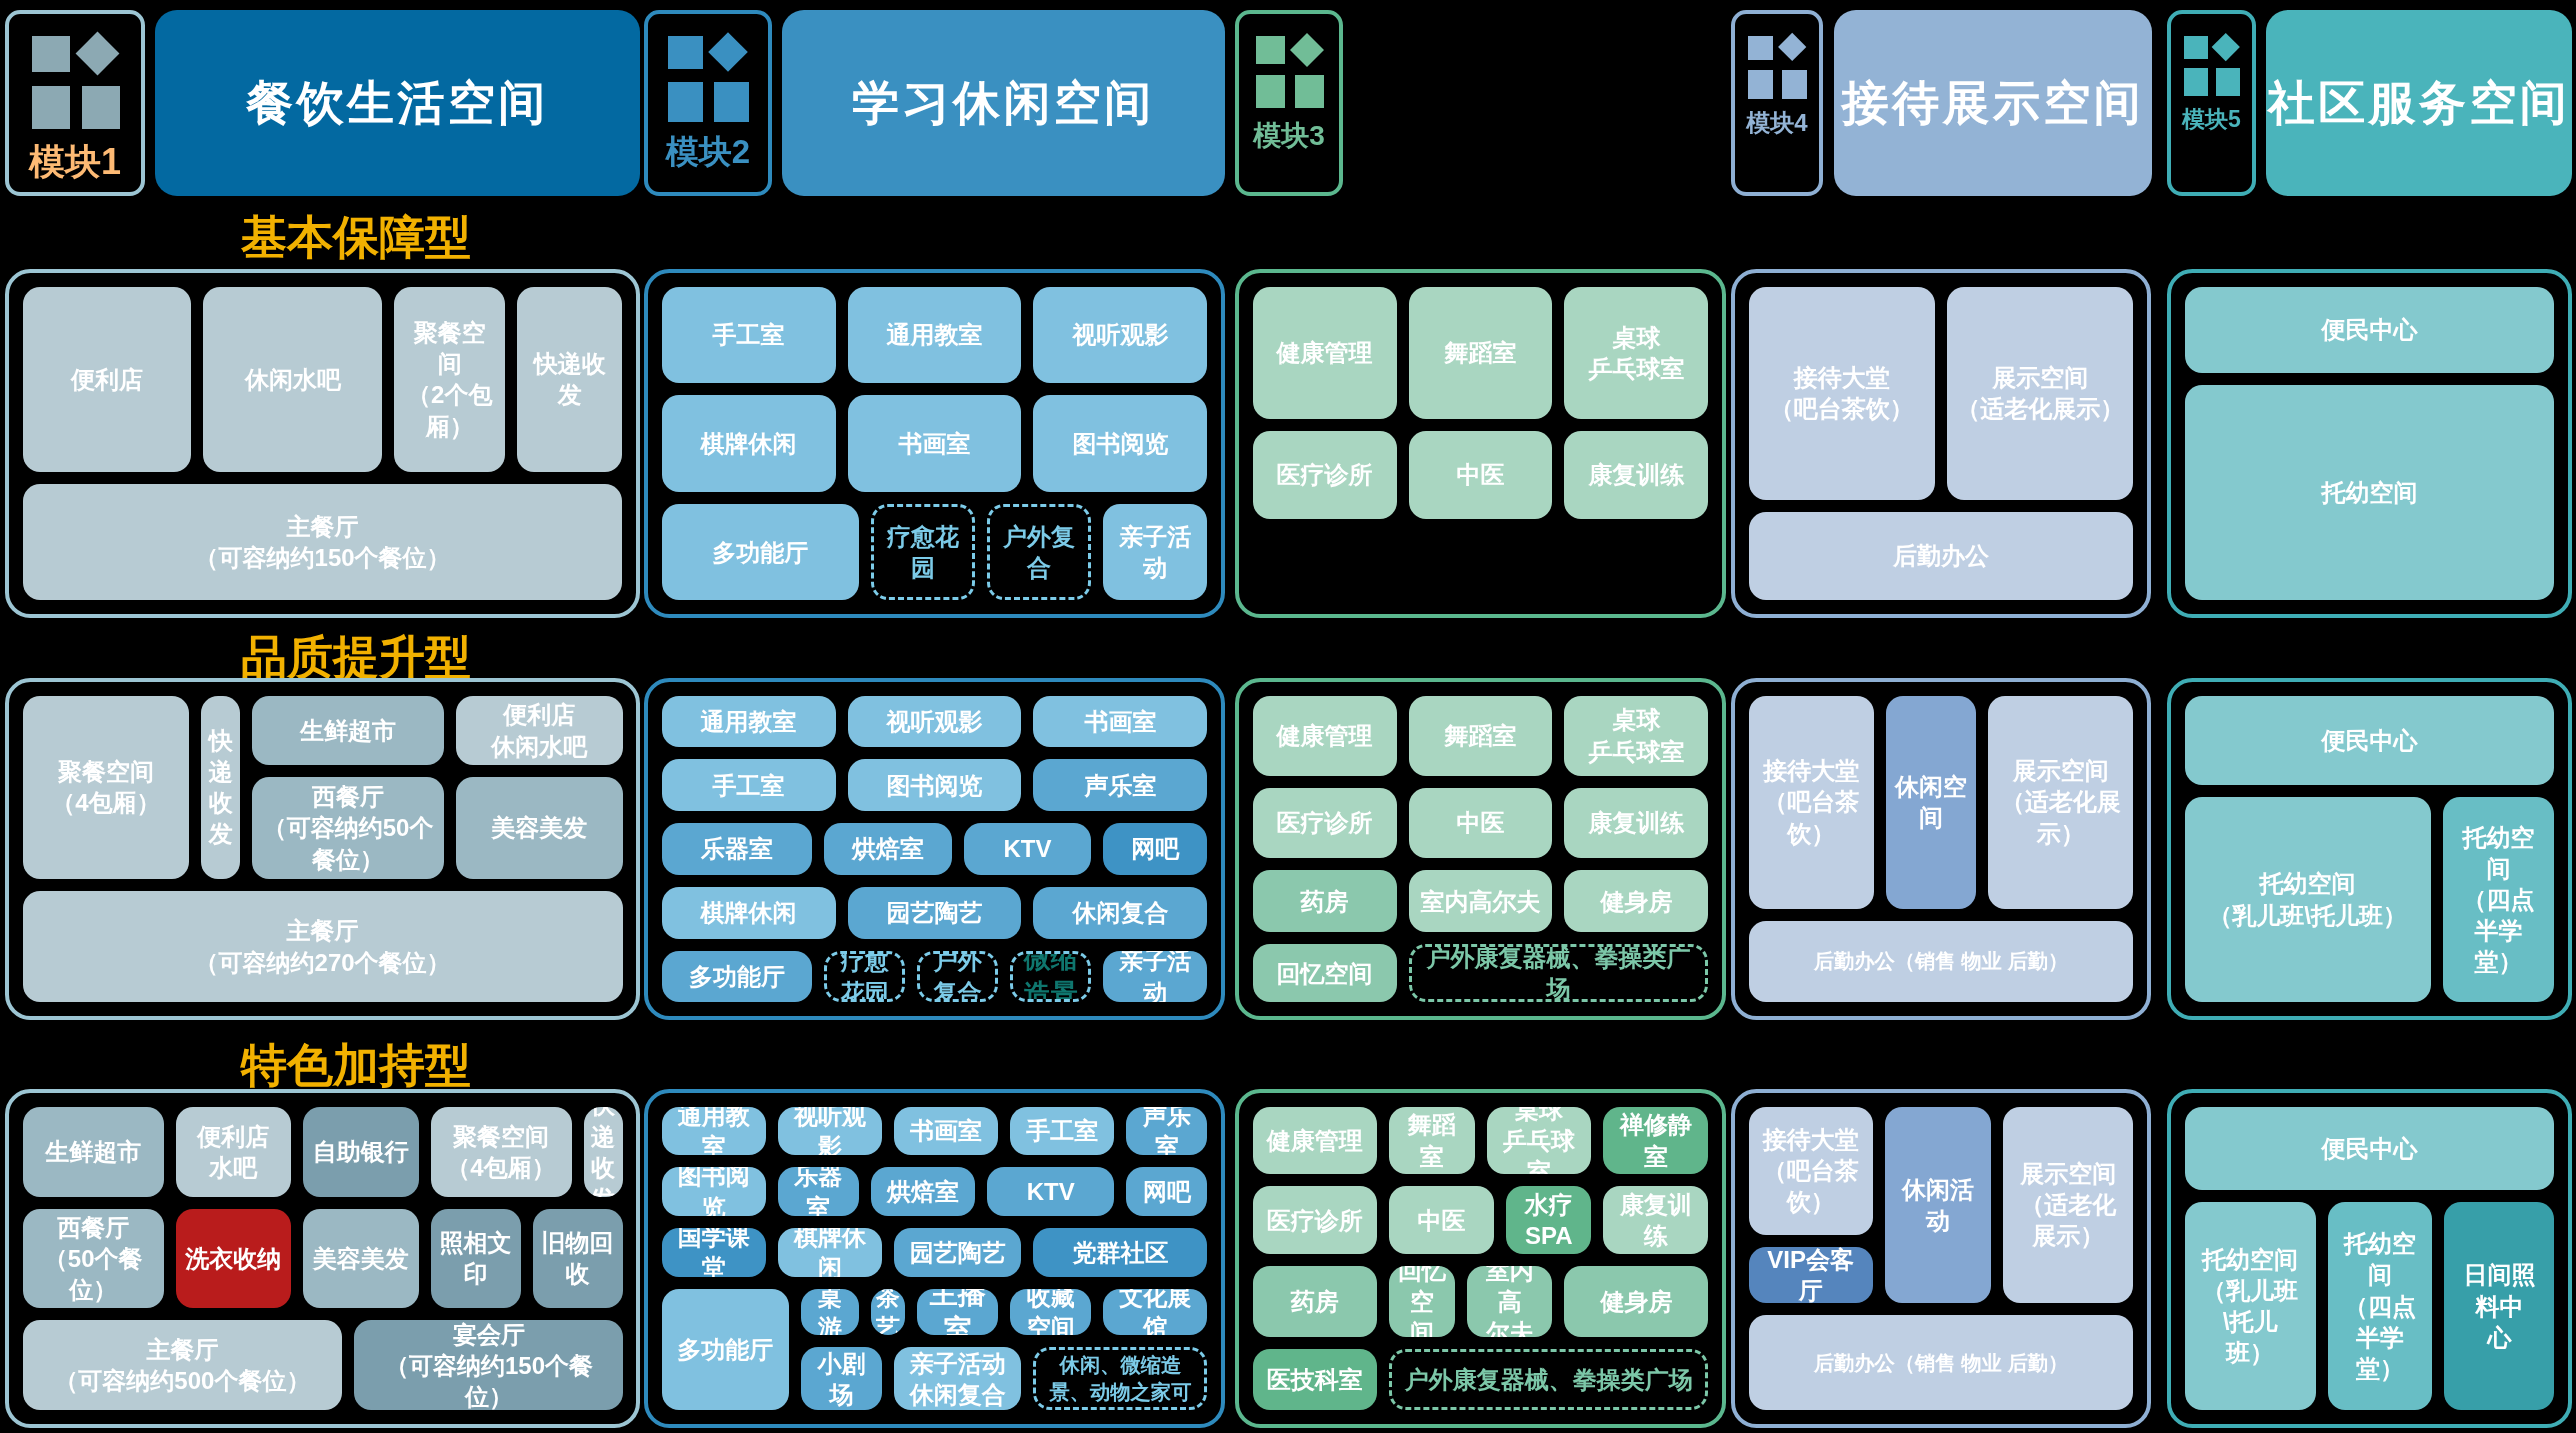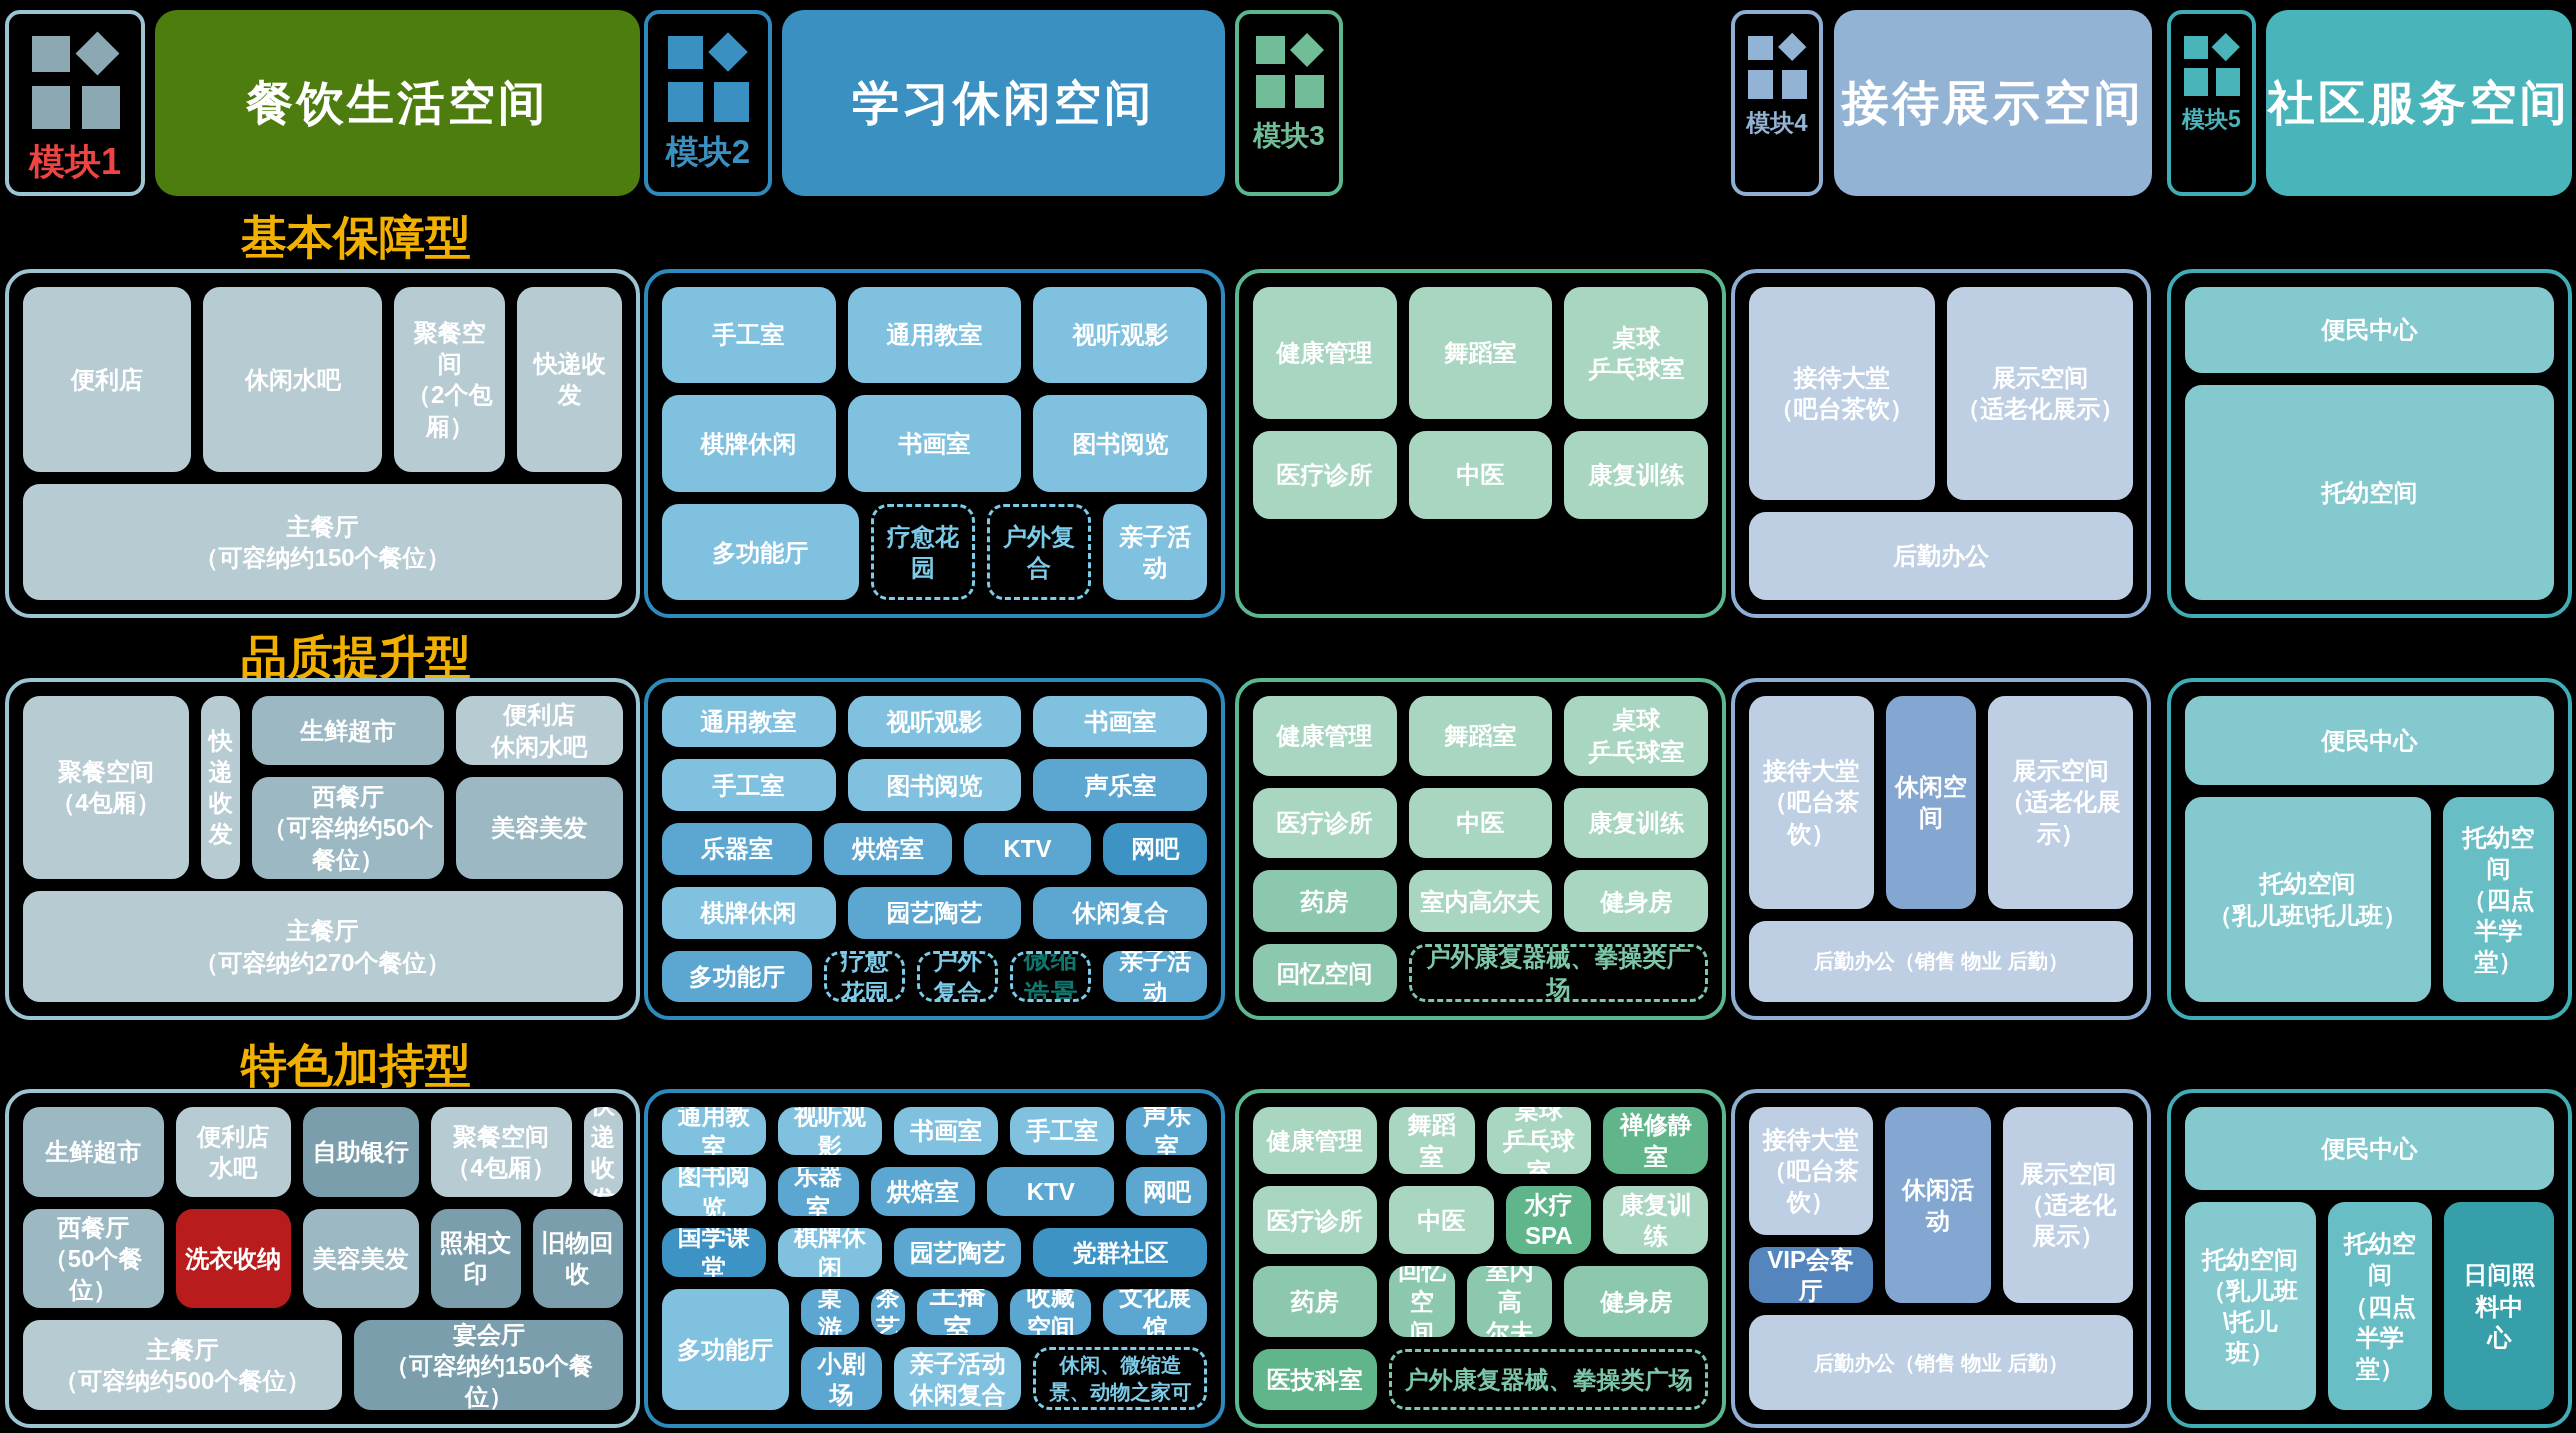--- a/index.html
+++ b/index.html
@@ -24,23 +24,23 @@
 <body>
 
 <div id="canvas">
     <div class="badge" style="left: 5.1px; top: 10.2px; width: 140px; height: 186px; border-color: rgb(156, 197, 211);">
       <div class="badge-icon" style="width: 86px; height: 95px;">
         <div class="pc" style="left: 0px; top: 0px; width: 38px; height: 36px; background: rgb(140, 169, 179);"></div>
         <div class="pc" style="left: 50px; top: 1.8px; width: 31px; height: 31px; background: rgb(140, 169, 179); transform: rotate(45deg);"></div>
         <div class="pc" style="left: 0px; top: 50px; width: 38px; height: 43px; background: rgb(140, 169, 179);"></div>
         <div class="pc" style="left: 50px; top: 50px; width: 38px; height: 43px; background: rgb(140, 169, 179);"></div>
       </div>
-      <div class="badge-label" style="color: #ef4444; font-size: 36px;">模块1</div>
-    </div>
-    <div class="module-header" style="left: 155px; top: 10.2px; width: 485px; height: 186px; background: #4d7c0f; font-size: 47px;">餐饮生活空间</div>
+      <div class="badge-label" style="color: #fdba74; font-size: 36px;">模块1</div>
+    </div>
+    <div class="module-header" style="left: 155px; top: 10.2px; width: 485px; height: 186px; background: #0369a1; font-size: 47px;">餐饮生活空间</div>
     <div class="badge" style="left: 644px; top: 10.2px; width: 128px; height: 186px; border-color: rgb(46, 138, 189);">
       <div class="badge-icon" style="width: 80px; height: 87px;">
         <div class="pc" style="left: 0px; top: 0px; width: 35px; height: 33px; background: rgb(58, 144, 193);"></div>
         <div class="pc" style="left: 46px; top: 1.7px; width: 28px; height: 28px; background: rgb(58, 144, 193); transform: rotate(45deg);"></div>
         <div class="pc" style="left: 0px; top: 46px; width: 35px; height: 40px; background: rgb(58, 144, 193);"></div>
         <div class="pc" style="left: 46px; top: 46px; width: 35px; height: 40px; background: rgb(58, 144, 193);"></div>
       </div>
       <div class="badge-label" style="color: rgb(58, 144, 193); font-size: 33px;">模块2</div>
     </div>
     <div class="module-header" style="left: 782px; top: 10.2px; width: 443px; height: 186px; background: rgb(58, 144, 193); font-size: 47px;">学习休闲空间</div>

